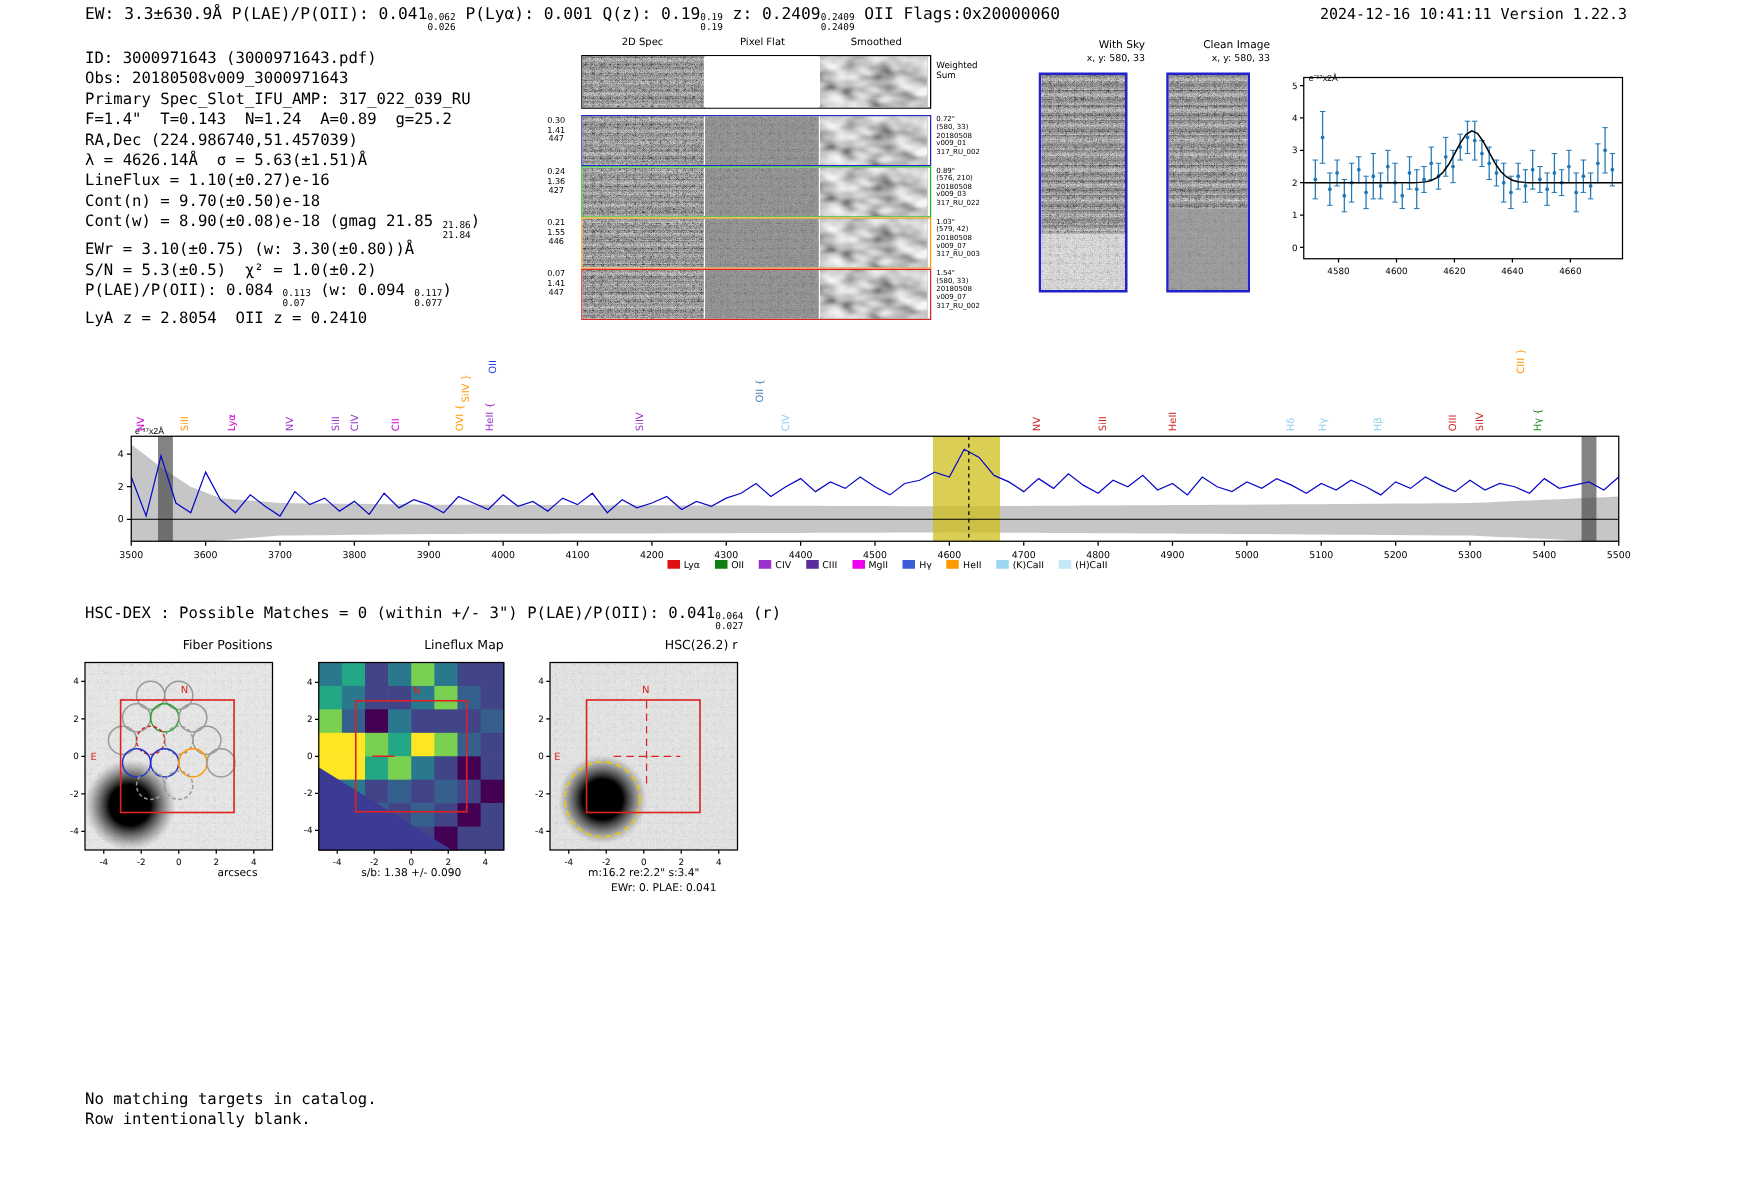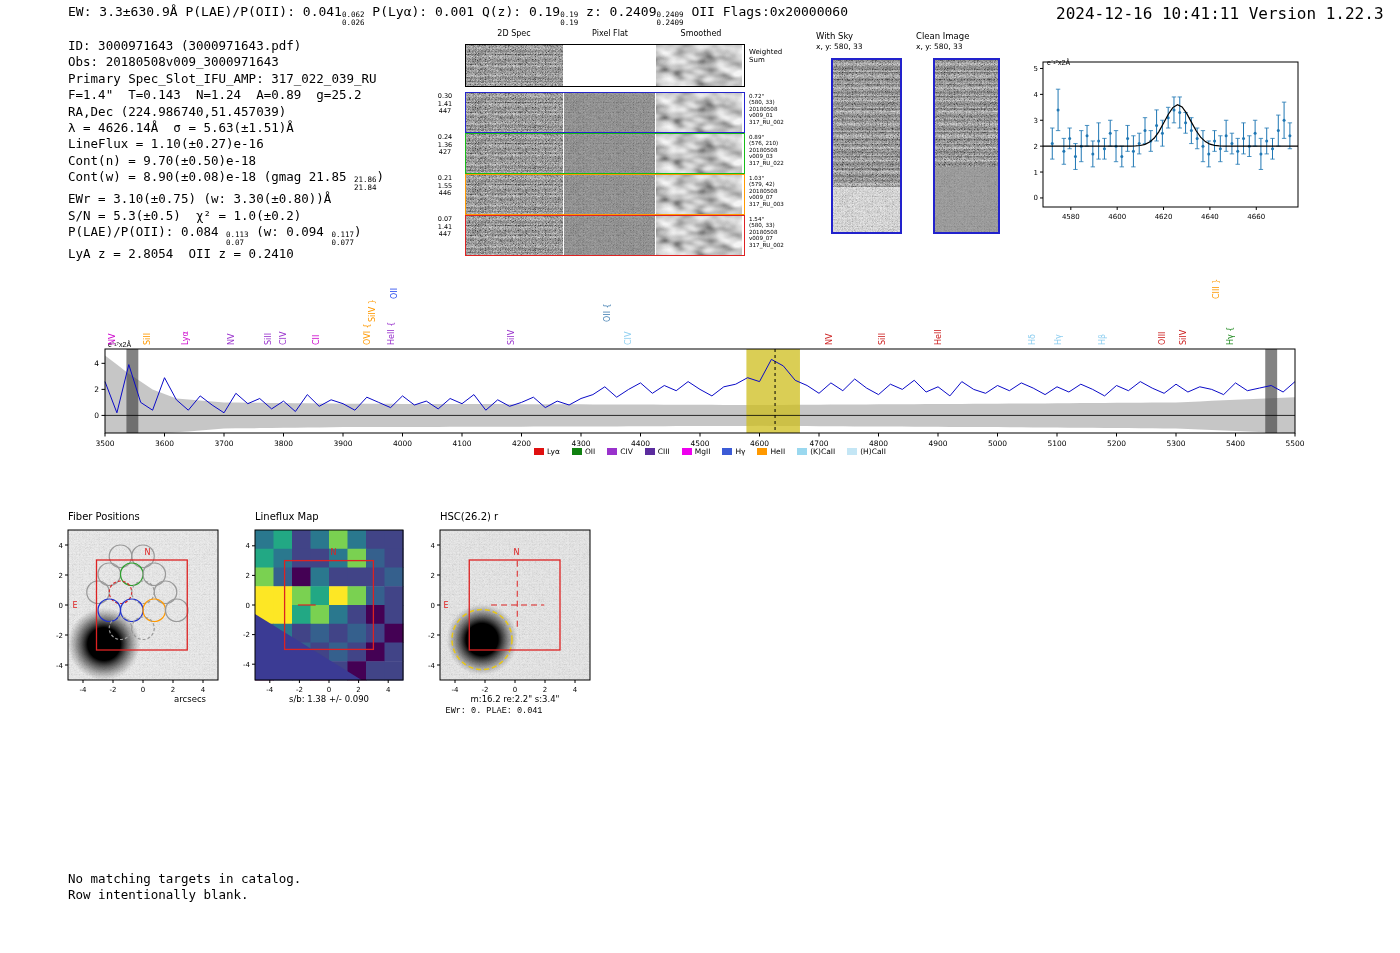--- a/index.html
+++ b/index.html
@@ -2,35 +2,35 @@
 <html><head>
 <meta charset="utf-8">
 <style>
   html,body{margin:0;padding:0;background:#fff;}
   body{width:1400px;height:953px;position:relative;font-family:"DejaVu Sans Mono",monospace;color:#000;}
   #page{position:absolute;left:0;top:0;width:1400px;height:953px;background:#fff;overflow:hidden;border-radius:15px;}
   .abs{position:absolute;}
   .mono{font-family:"DejaVu Sans Mono",monospace;}
   .sans{font-family:Liberation Sans, sans-serif;}
   #hdr-left{left:68px;top:4px;font-size:13px;white-space:nowrap;}
-  #hdr-right{left:1056px;top:4px;font-size:16px;white-space:nowrap;}
+  #hdr-right{left:1056px;top:4px;font-size:12px;white-space:nowrap;}
   .supsub{display:inline-flex;flex-direction:column;font-size:7.5px;line-height:7.5px;vertical-align:-1px;}
   #info{left:68px;top:38px;font-size:12.5px;line-height:16.4px;white-space:pre;}
   .colhdr{font-size:8px;text-align:center;width:96px;font-family:"DejaVu Sans",sans-serif;}
   .cutrow{position:absolute;left:465px;width:280px;height:41px;box-sizing:border-box;display:flex;gap:1px;background:#fff;}
   .cell{position:relative;overflow:hidden;height:100%;}
   .stripes{background:repeating-linear-gradient(180deg,#6e6e6e 0px,#c2c2c2 3px,#7a7a7a 6px,#b0b0b0 9px);}
   .stripes2{background:repeating-linear-gradient(180deg,#5a5a5a 0px,#cfcfcf 4px,#6a6a6a 8px,#c0c0c0 12px);}
   .flat{background:#8f8f8f;}
   .blobby{background:#9a9a9a;}
   .noise{position:absolute;left:0;top:0;width:100%;height:100%;}
   .noise svg{display:block;width:100%;height:100%;}
   .metrics{position:absolute;left:428px;width:34px;text-align:center;font-size:6.5px;line-height:7.6px;font-family:"DejaVu Sans",sans-serif;}
   .rowann{position:absolute;left:749px;width:58px;font-size:5.6px;line-height:6.4px;font-family:"DejaVu Sans",sans-serif;}
-  .panel-title{font-size:10px;text-align:left;font-family:"DejaVu Sans",sans-serif;}
+  .panel-title{font-size:10px;text-align:right;font-family:"DejaVu Sans",sans-serif;}
   .panel-xlabel{font-size:8.5px;text-align:center;font-family:"DejaVu Sans",sans-serif;}
   .imgbox{position:absolute;box-sizing:border-box;border:2px solid #2222cc;overflow:hidden;}
   .vlabel{position:absolute;white-space:nowrap;font-family:"DejaVu Sans",sans-serif;font-size:8px;transform:rotate(-90deg);transform-origin:0 0;}
   #legend{position:absolute;left:430px;top:447px;width:560px;display:flex;justify-content:center;align-items:center;gap:12px;font-family:"DejaVu Sans",sans-serif;font-size:7.5px;}
   .legend-item{display:flex;align-items:center;gap:3px;}
   .legend-swatch{width:10px;height:7px;display:inline-block;}
   #hscdex{left:68px;top:482px;font-size:12.5px;white-space:nowrap;}
   .footer-line{left:68px;font-size:12.5px;white-space:nowrap;}
 </style>
 </head>
@@ -603,20 +603,24 @@
       <span class="legend-item">
         <span class="legend-swatch" style="background: rgb(154, 216, 239);"></span>
         <span>(K)CaII</span>
       </span>
       <span class="legend-item">
         <span class="legend-swatch" style="background: rgb(196, 230, 245);"></span>
         <span>(H)CaII</span>
       </span>
     </div>
 
+  <div id="hscdex" class="abs mono">HSC-DEX : Possible Matches = 0 (within +/- 3")  P(LAE)/P(OII): 0.041<span class="supsub">
+        <span>0.064</span>
+        <span>0.027</span>
+      </span> (r)</div>
 
   <div class="abs panel-title" style="left:68px;top:511px;width:150px;">Fiber Positions</div>
   <svg id="svg-fibers" class="abs" style="left:30px;top:505px;" width="220" height="215">
       <rect x="38" y="25" width="150" height="150" fill="#ededed"></rect>
       <rect x="38" y="25" width="150" height="150" filter="url(#gF)" opacity="0.1"></rect>
       <circle cx="74" cy="139" r="36.45" fill="url(#blobG)"></circle>
       <circle cx="90.5" cy="51.25" r="11.25" fill="none" stroke="#999999" stroke-width="1.2"></circle>
       <circle cx="113" cy="51.25" r="11.25" fill="none" stroke="#999999" stroke-width="1.2"></circle>
       <circle cx="79.25" cy="69.25" r="11.25" fill="none" stroke="#999999" stroke-width="1.2"></circle>
       <circle cx="101.75" cy="69.25" r="11.25" fill="none" stroke="#2ca02c" stroke-width="1.2"></circle>
@@ -779,18 +783,18 @@
       <line x1="135" y1="175" x2="135" y2="178" stroke="#000"></line>
       <text x="135" y="187" font-size="7" text-anchor="middle" fill="#000" font-family="DejaVu Sans, sans-serif">2</text>
       <line x1="27" y1="70" x2="30" y2="70" stroke="#000"></line>
       <text x="25" y="72.5" font-size="7" text-anchor="end" fill="#000" font-family="DejaVu Sans, sans-serif">2</text>
       <line x1="165" y1="175" x2="165" y2="178" stroke="#000"></line>
       <text x="165" y="187" font-size="7" text-anchor="middle" fill="#000" font-family="DejaVu Sans, sans-serif">4</text>
       <line x1="27" y1="40" x2="30" y2="40" stroke="#000"></line>
       <text x="25" y="42.5" font-size="7" text-anchor="end" fill="#000" font-family="DejaVu Sans, sans-serif">4</text>
     </svg>
   <div class="abs panel-xlabel" style="left:440px;top:694px;width:150px;">m:16.2  re:2.2"  s:3.4"</div>
-  <div class="abs panel-xlabel" style="left:419px;top:706px;width:150px;font-family:Liberation Mono, monospace;">EWr: 0. PLAE: 0.041</div>
+  <div class="abs panel-xlabel" style="left:456px;top:706px;width:150px;">EWr: 0. PLAE: 0.041</div>
 
   <div class="abs footer-line" style="top:871px;">No matching targets in catalog.</div>
   <div class="abs footer-line" style="top:887px;">Row intentionally blank.</div>
 
 </div>
 
 </body></html>

